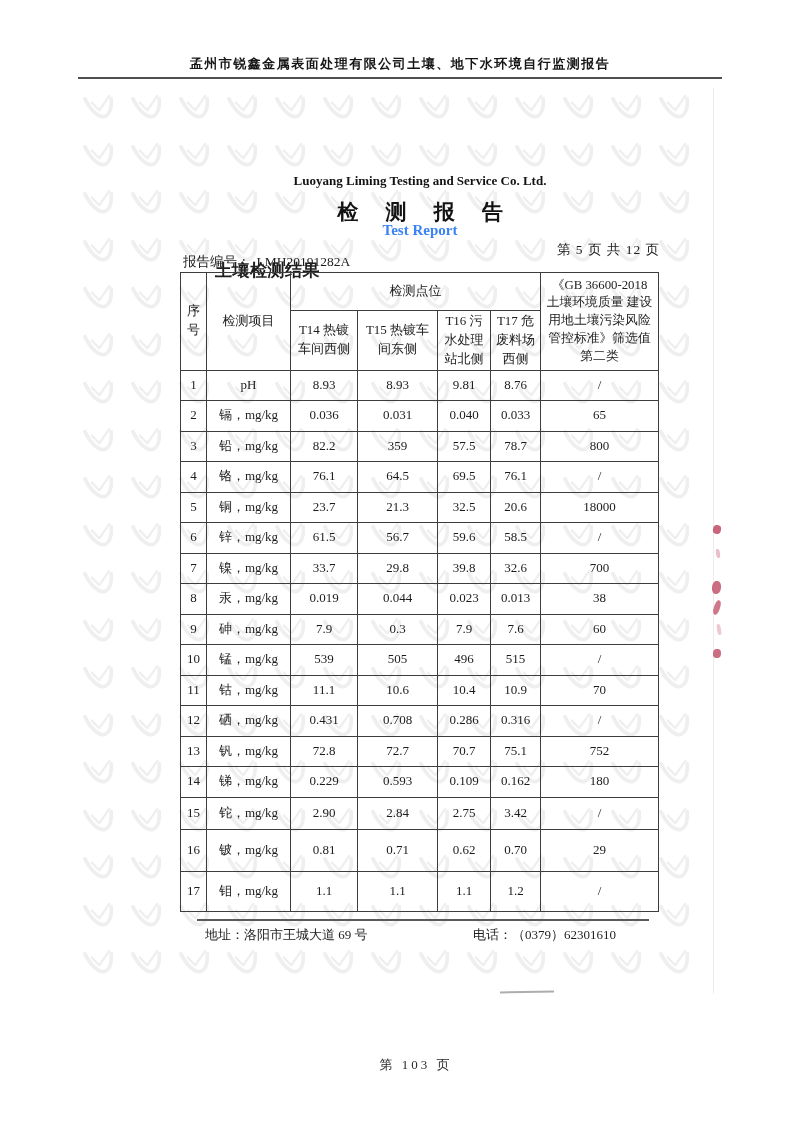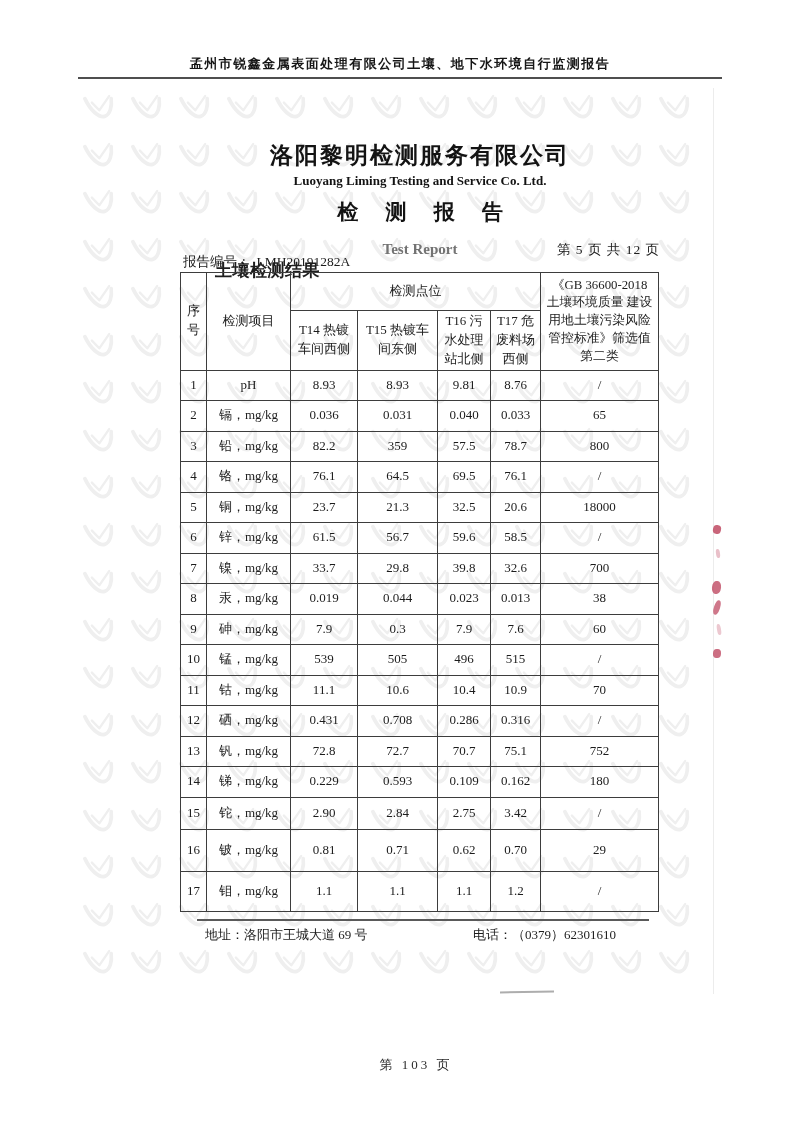--- a/index.html
+++ b/index.html
@@ -40,22 +40,22 @@
   }
   .company-en {
     position:absolute; top:85px; left:0; width:640px; text-align:center;
     font-size:13px; font-weight:bold; color:#131313;
   }
   .report-title-cn {
     position:absolute; top:110px; left:0; width:640px; text-align:center;
     font-size:21px; font-weight:bold; letter-spacing:11px; text-indent:11px; color:#131313;
   }
   .report-title-en {
-    position:absolute; top:153px; left:0; width:640px; text-align:center;
-    font-size:15px; font-weight:bold; color:#737373;
+    position:absolute; top:134px; left:0; width:640px; text-align:center;
+    font-size:15px; font-weight:bold; color:#3b82f6;
   }
   .meta-row {
     position:absolute; top:153px; left:0; width:640px; height:18px;
     font-size:13.5px;
   }
   .report-no { position:absolute; left:83px; top:12px; }
   .report-no-value { margin-left:6px; }
   .page-indicator { position:absolute; right:80px; top:0; letter-spacing:1px; }
   .section-title { position:absolute; top:171px; left:83px; font-size:17px; font-weight:bold; letter-spacing:0.5px;margin-left:32px; }
   
@@ -1085,21 +1085,20 @@
       <path d="M9 8 L16 17 L28 3" fill="none" stroke="#efefef" stroke-width="2.5" stroke-linecap="round" stroke-linejoin="round"></path>
     </svg>
     <svg class="wm" style="left:580px;top:861px;position:absolute" width="30" height="27" viewBox="0 0 32 28">
       <path d="M2 3 C7 17 15 25 21 24 C27 23 30 14 30 6" fill="none" stroke="#efefef" stroke-width="4" stroke-linecap="round"></path>
       <path d="M9 8 L16 17 L28 3" fill="none" stroke="#efefef" stroke-width="2.5" stroke-linecap="round" stroke-linejoin="round"></path>
     </svg>
   </div>
 <div class="page-right-edge"></div>
 
 <div class="content">
-  <div class="company-cn">洛阳黎明检测服务有限公司</div>
   <div class="company-en">Luoyang Liming Testing and Service Co. Ltd.</div>
   <div class="report-title-cn">检 测 报 告</div>
   <div class="report-title-en">Test Report</div>
 
   <div class="meta-row">
     <span class="report-no">
       <span>报告编号：</span><span class="report-no-value">LMH20191282A</span>
     </span>
     <span class="page-indicator">第 5 页 共 12 页</span>
   </div>

